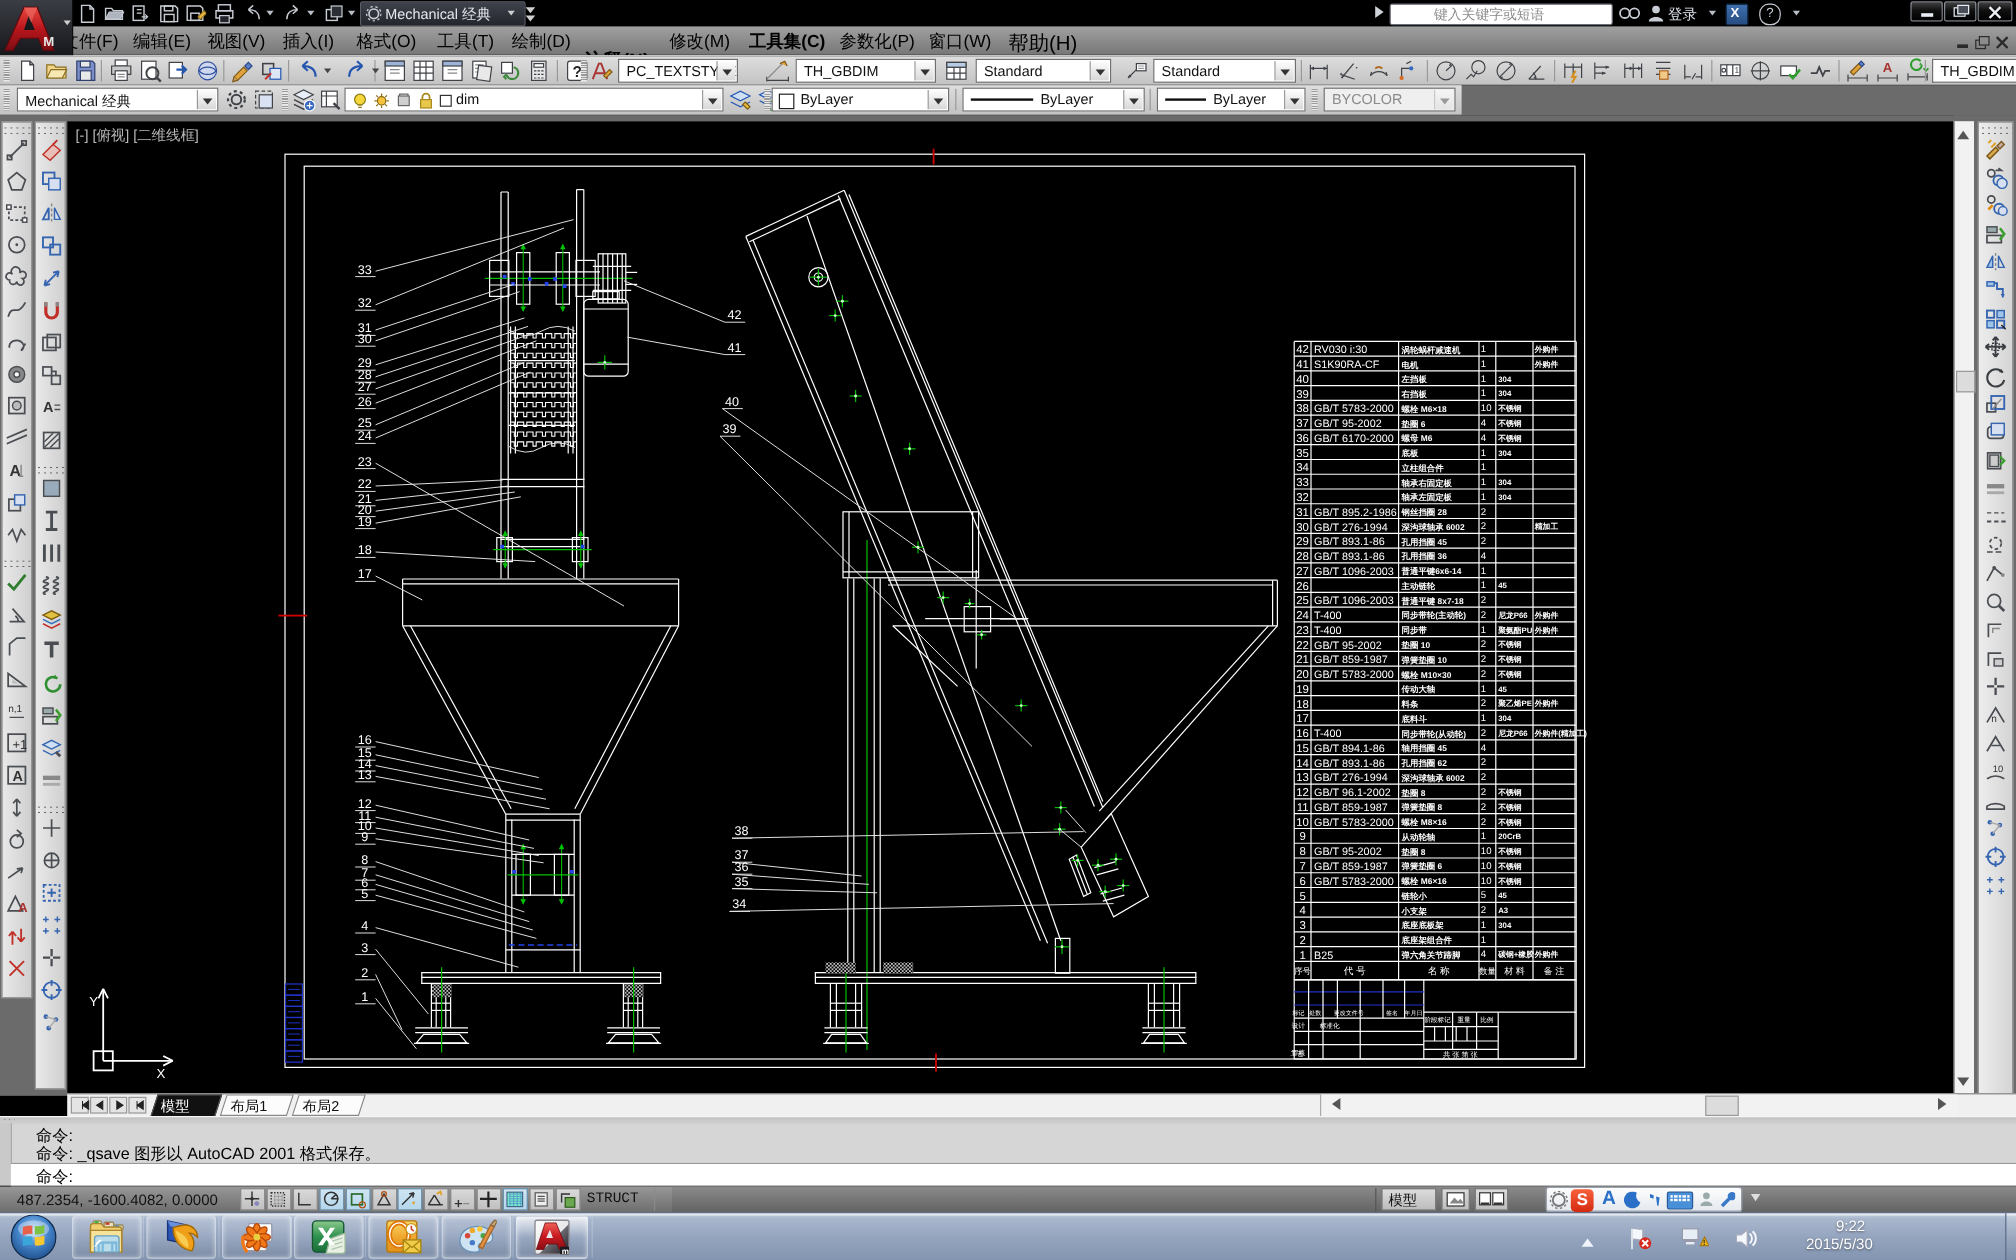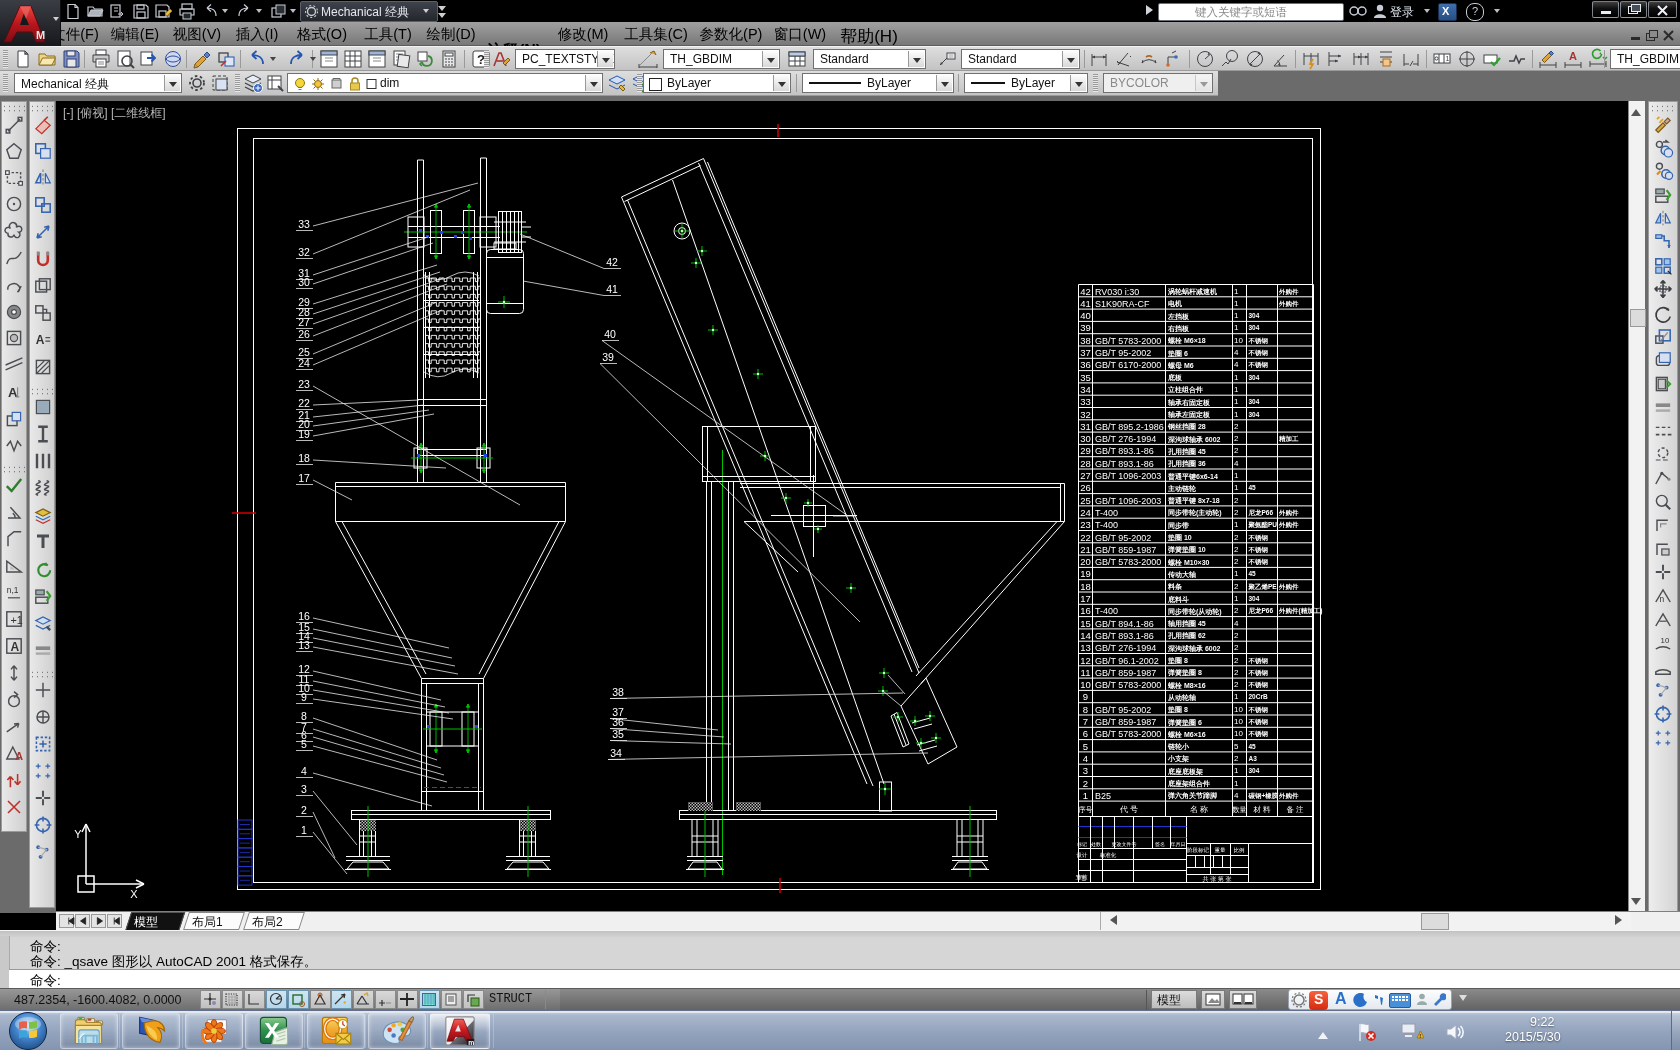--- a/index.html
+++ b/index.html
@@ -116,21 +116,21 @@
     <div class="abs" style="left:0;top:22px;width:1680px;height:24px;background:linear-gradient(#a0a0a0,#787878);border-bottom:1px solid #5e5e5e;box-sizing:border-box;">
       <div class="abs" style="left:75px;top:3px;transform:translateX(-50%);font-size:14.5px;color:#000;white-space:nowrap;">文件(F)</div>
       <div class="abs" style="left:135px;top:3px;transform:translateX(-50%);font-size:14.5px;color:#000;white-space:nowrap;">编辑(E)</div>
       <div class="abs" style="left:197px;top:3px;transform:translateX(-50%);font-size:14.5px;color:#000;white-space:nowrap;">视图(V)</div>
       <div class="abs" style="left:257px;top:3px;transform:translateX(-50%);font-size:14.5px;color:#000;white-space:nowrap;">插入(I)</div>
       <div class="abs" style="left:322px;top:3px;transform:translateX(-50%);font-size:14.5px;color:#000;white-space:nowrap;">格式(O)</div>
       <div class="abs" style="left:388px;top:3px;transform:translateX(-50%);font-size:14.5px;color:#000;white-space:nowrap;">工具(T)</div>
       <div class="abs" style="left:451px;top:3px;transform:translateX(-50%);font-size:14.5px;color:#000;white-space:nowrap;">绘制(D)</div>
       <div class="abs" style="left:514px;top:19px;transform:translateX(-50%);font-size:16px;color:#000;white-space:nowrap;font-weight:bold;">注释(N)</div>
       <div class="abs" style="left:583px;top:3px;transform:translateX(-50%);font-size:14.5px;color:#000;white-space:nowrap;">修改(M)</div>
-      <div class="abs" style="left:656px;top:3px;transform:translateX(-50%);font-size:14.5px;color:#000;white-space:nowrap;">工具集(C)</div>
+      <div class="abs" style="left:656px;top:3px;transform:translateX(-50%);font-size:14.5px;color:#000;white-space:nowrap;font-weight:bold;">工具集(C)</div>
       <div class="abs" style="left:731px;top:3px;transform:translateX(-50%);font-size:14.5px;color:#000;white-space:nowrap;">参数化(P)</div>
       <div class="abs" style="left:800px;top:3px;transform:translateX(-50%);font-size:14.5px;color:#000;white-space:nowrap;">窗口(W)</div>
       <div class="abs" style="left:869px;top:3px;transform:translateX(-50%);font-size:17px;color:#000;white-space:nowrap;">帮助(H)</div>
       <div class="abs" style="left:1630px;top:8px;width:12px;height:10px;">
         <div class="abs" style="left:1px;top:7px;width:9px;height:2.5px;background:#2a2a2a;"></div>
       </div>
       <div class="abs" style="left:1646px;top:8px;width:12px;height:10px;">
         <div class="abs" style="left:0;top:3px;width:7px;height:6px;border:1.5px solid #2a2a2a;"></div>
         <div class="abs" style="left:3px;top:0;width:7px;height:6px;border:1.5px solid #2a2a2a;background:#8c8c8c;"></div>
       </div>

